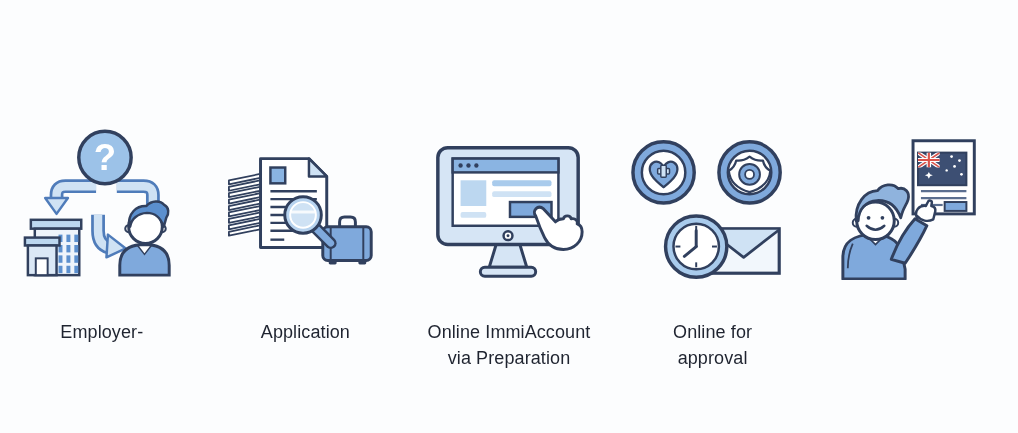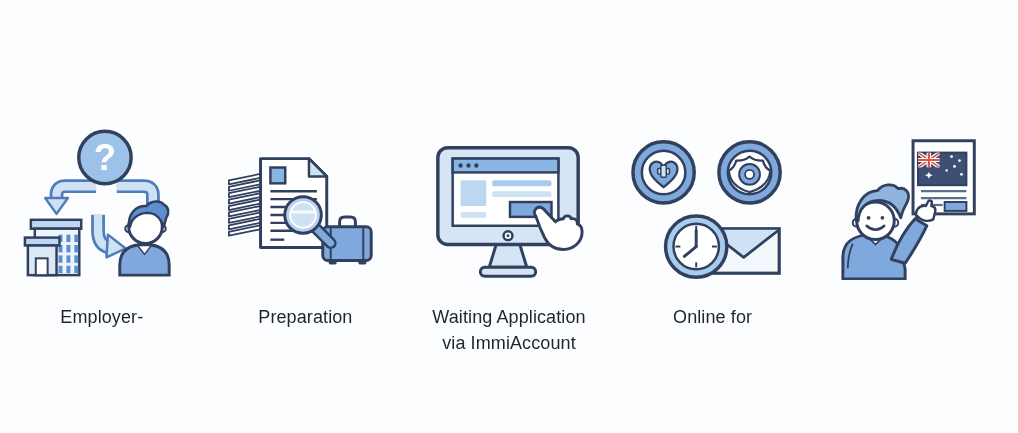--- a/index.html
+++ b/index.html
@@ -16,21 +16,21 @@
   }
   .step{
     flex:1;
     display:flex;flex-direction:column;align-items:center;
   }
   .icon-box{
     height:280px;
     display:flex;align-items:flex-end;justify-content:center;
   }
   .step-label{
-    margin-top:24px;
+    margin-top:39px;
     text-align:center;
     font-size:18px;
     line-height:26px;
     color:#1f2430;
     letter-spacing:0.1px;
   }
   svg{display:block;}
 </style>
 </head>
 <body>
@@ -133,21 +133,21 @@
           <g>
             <line x1="96" y1="84.5" x2="111" y2="99.5" stroke="#31405e" stroke-width="12" stroke-linecap="round"></line>
             <line x1="96" y1="84.5" x2="111" y2="99.5" stroke="#7fa9dc" stroke-width="7" stroke-linecap="round"></line>
             <circle cx="83" cy="71" r="18.5" fill="#b7d3ef" stroke="#31405e" stroke-width="3"></circle>
             <circle cx="83" cy="71" r="13" fill="#cfe2f4" stroke="#ffffff" stroke-width="2"></circle>
             <line x1="70" y1="68" x2="96" y2="68" stroke="#ffffff" stroke-width="3" opacity="0.85"></line>
           </g>
         </svg>
       </div>
       <div class="step-label">
-        <div>Preparation</div>
+        <div>Application</div>
       </div>
     </div>
 
     <div class="step">
       <div class="icon-box">
         <svg viewBox="0 0 170 148" width="168" height="148">
           <g>
             <path d="M 72,113 L 96,113 L 103,136 L 65,136 Z" fill="#d6e5f5" stroke="#31405e" stroke-width="3" stroke-linejoin="round"></path>
             <rect x="56" y="136" width="56" height="9" rx="4.5" fill="#d6e5f5" stroke="#31405e" stroke-width="3"></rect>
             <rect x="13" y="15" width="142" height="98" rx="10" fill="#d6e5f5" stroke="#31405e" stroke-width="3.5"></rect>
@@ -163,22 +163,22 @@
             <rect x="36" y="48" width="26" height="26" fill="#bcd7f0"></rect>
             <rect x="68" y="48" width="60" height="6" rx="2" fill="#a9cbec"></rect>
             <rect x="68" y="59" width="60" height="6" rx="2" fill="#cfe2f4"></rect>
             <rect x="36" y="80" width="26" height="6" rx="2" fill="#cfe2f4"></rect>
             <rect x="86" y="70" width="42" height="15" fill="#7fa9dc" stroke="#31405e" stroke-width="2.5"></rect>
           </g>
           <path d="M 112,84 c -4,-5 2,-12 8,-7 l 12,13 c 2,-2 5,-3 8,-3 c 1,-4 7,-4 8,0 c 4,-1 7,2 6,5 c 3,1 5,4 5,8 c 0,10 -8,18 -19,18 c -9,0 -15,-4 -19,-12 c -3,-6 -6,-13 -9,-22 z" fill="#ffffff" stroke="#31405e" stroke-width="3" stroke-linejoin="round"></path>
         </svg>
       </div>
       <div class="step-label">
-        <div>Waiting Application</div>
-        <div>via ImmiAccount</div>
+        <div>Online ImmiAccount</div>
+        <div>via Preparation</div>
       </div>
     </div>
 
     <div class="step">
       <div class="icon-box">
         <svg viewBox="0 0 170 145" width="168" height="145">
           <g>
             <circle cx="35" cy="37" r="31" fill="#7fa9dc" stroke="#31405e" stroke-width="3.5"></circle>
             <circle cx="35" cy="37" r="22" fill="#ffffff" stroke="#31405e" stroke-width="2.5"></circle>
             <path d="M 35,52 C 28,46 21,40.5 21,33.5 C 21,27.5 26.5,25 30.5,26.8 C 32.8,27.8 34.2,29.6 35,31.6 C 35.8,29.6 37.2,27.8 39.5,26.8 C 43.5,25 49,27.5 49,33.5 C 49,40.5 42,46 35,52 Z" fill="#7fa9dc" stroke="#31405e" stroke-width="2.3" stroke-linejoin="round"></path>
@@ -205,20 +205,21 @@
               <line x1="47" y1="112" x2="52" y2="112"></line>
               <line x1="84" y1="112" x2="89" y2="112"></line>
             </g>
             <line x1="68" y1="112" x2="68" y2="96" stroke="#31405e" stroke-width="3" stroke-linecap="round"></line>
             <line x1="68" y1="112" x2="56" y2="122" stroke="#31405e" stroke-width="3" stroke-linecap="round"></line>
           </g>
         </svg>
       </div>
       <div class="step-label">
         <div>Online for</div>
+        <div>approval</div>
       </div>
     </div>
 
     <div class="step">
       <div class="icon-box">
         <svg viewBox="0 0 170 152" width="168" height="152">
           <defs>
             <clipPath id="uj-clip">
                 <rect x="87" y="24" width="22" height="15"></rect>
               </clipPath>

